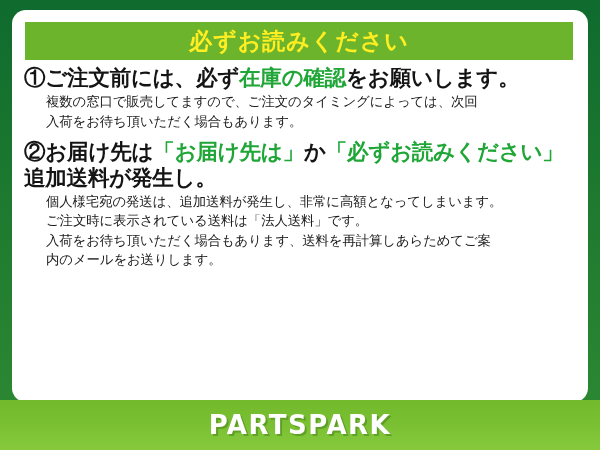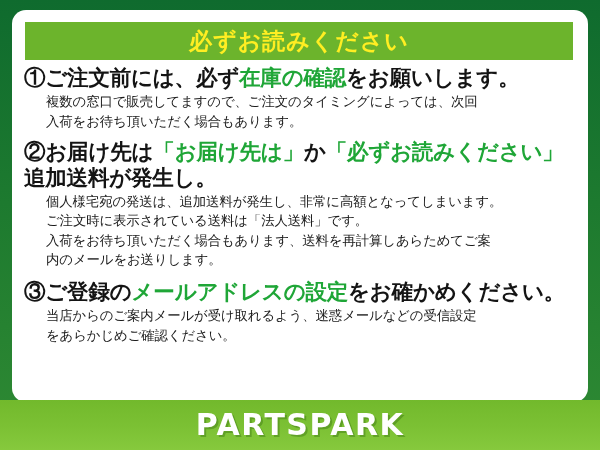--- a/index.html
+++ b/index.html
@@ -104,21 +104,21 @@
     top: 400px;
     width: 600px;
     height: 50px;
     background: linear-gradient(180deg, #72b92c 0%, #7cc134 55%, #86c93d 100%);
     display: flex;
     align-items: center;
     justify-content: center;
   }
   .brand {
     color: #ffffff;
-    font-size: 30px;
+    font-size: 26px;
     font-weight: bold;
     letter-spacing: 1.5px;
     text-shadow: 2px 2px 0 rgba(60,120,20,0.45);
     line-height: 1;
   }
 </style>
 </head>
 <body>
 
 <div class="notice-frame">
@@ -142,27 +142,20 @@
       <div class="item item-2">
         <div class="item-head item-head-wrap">
           <span>②</span><span>お届け先は</span><span class="hl">「お届け先は」</span><span>か</span><span class="hl">「必ずお読みください」</span><span>追加送料が発生し。</span>
         </div>
         <div class="item-sub">個人様宅宛の発送は、追加送料が発生し、非常に高額となってしまいます。
 ご注文時に表示されている送料は「法人送料」です。
 入荷をお待ち頂いただく場合もあります、送料を再計算しあらためてご案
 内のメールをお送りします。</div>
       </div>
 
-      <div class="item item-3">
-        <div class="item-head item-head-wrap">
-          <span>③</span><span>ご登録の</span><span class="hl">メールアドレスの設定</span><span>をお確かめください。</span>
-        </div>
-        <div class="item-sub">当店からのご案内メールが受け取れるよう、迷惑メールなどの受信設定
-をあらかじめご確認ください。</div>
-      </div>
 
     </div>
   </div>
 
   <div class="footer">
     <div class="brand">PARTSPARK</div>
   </div>
 
 </div>
 

